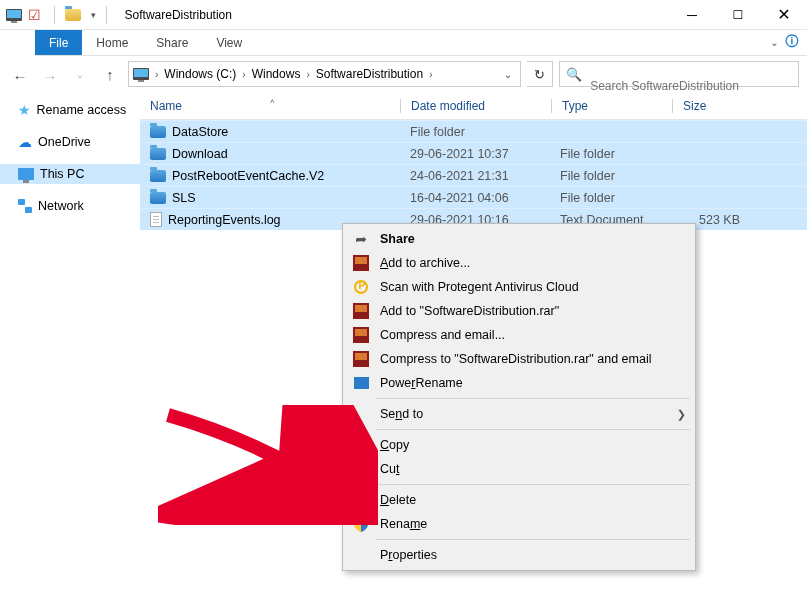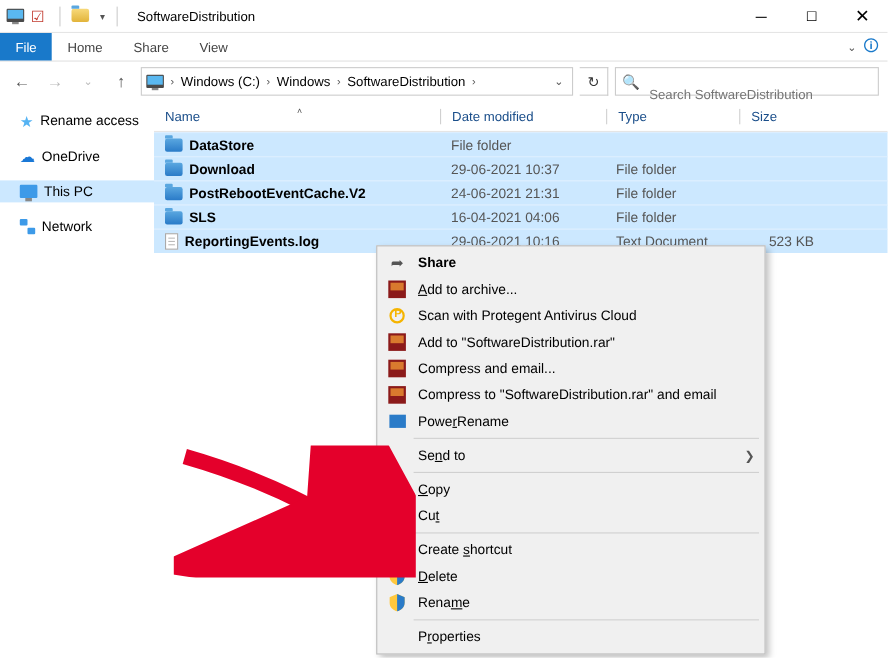--- a/index.html
+++ b/index.html
@@ -9,21 +9,21 @@
   .titlebar { height: 30px; display: flex; align-items: center; background: #fff; border-bottom: 1px solid #e5e5e5; }
   .titlebar-left { display: flex; align-items: center; padding-left: 6px; gap: 6px; }
   .tb-icon { width: 16px; height: 16px; display: inline-block; }
   .tb-sep { width: 1px; height: 18px; background: #ccc; margin: 0 4px; }
   .tb-caret { font-size: 9px; color: #555; }
   .tb-title { font-size: 12px; margin-left: 8px; color: #000; }
   .titlebar-spacer { flex: 1; }
   .win-ctrl { width: 46px; height: 30px; display: flex; align-items: center; justify-content: center; font-size: 14px; color: #000; }
 
   
-  .ribbon { height: 26px; display: flex; align-items: stretch; border-bottom: 1px solid #e1e1e1; }
+  .ribbon { height: 26px; display: flex; align-items: stretch; border-bottom: 1px solid #e1e1e1; margin-left: 35px; }
   .tab-file { background: #1979ca; color: #fff; font-size: 12px; padding: 0 14px; display: flex; align-items: center; }
   .tab { font-size: 12px; color: #444; padding: 0 14px; display: flex; align-items: center; }
   .ribbon-spacer { flex: 1; }
   .ribbon-right { display: flex; align-items: center; padding-right: 8px; gap: 6px; }
   .help-icon { color: #1979ca; font-size: 14px; }
 
   
   .addr-row { height: 36px; display: flex; align-items: center; padding: 4px 8px; gap: 6px; }
   .nav-btn { width: 24px; height: 24px; display: flex; align-items: center; justify-content: center; color: #555; font-size: 15px; }
   .nav-btn.disabled { color: #bbb; }
@@ -50,21 +50,21 @@
   .col-name { width: 260px; }
   .col-date { width: 150px; }
   .col-type { width: 120px; }
   .col-size { width: 80px; text-align: left; }
   .col-sep { width: 1px; height: 14px; background: #d0d0d0; }
   .sort-ind { position: absolute; left: 50%; top: -2px; font-size: 8px; color: #555; }
 
   
   .rows { }
   .row { display: flex; height: 22px; align-items: center; font-size: 12.5px; background: #cce8ff; border-top: 1px solid #dceeff; }
-  .row .c-name { width: 260px; padding-left: 10px; display: flex; align-items: center; gap: 6px; color: #000; font-weight: bold; }
+  .row .c-name { width: 260px; padding-left: 10px; display: flex; align-items: center; gap: 6px; color: #000; }
   .row .c-date { width: 150px; padding-left: 10px; color: #555; }
   .row .c-type { width: 120px; padding-left: 10px; color: #555; }
   .row .c-size { width: 80px; text-align: right; padding-right: 10px; color: #555; }
 
   .fld-icon { width: 16px; height: 12px; background: linear-gradient(#5aa7e0,#2a7bc8); border-radius: 2px; display: inline-block; position: relative; }
   .fld-icon::before { content: ""; position: absolute; top: -3px; left: 0; width: 7px; height: 3px; background: #5aa7e0; border-radius: 1px 1px 0 0; }
   .doc-icon { width: 12px; height: 15px; background: #fff; border: 1px solid #aaa; display: inline-block; position: relative; }
   .doc-icon::after { content: ""; position: absolute; top: 3px; left: 2px; right: 2px; height: 1px; background: #bbb; box-shadow: 0 3px 0 #bbb, 0 6px 0 #bbb; }
 
   
@@ -301,24 +301,20 @@
   <div class="ctx-item">
     <span class="ctx-icon"></span>
     <span class="ctx-label"><u>C</u>opy</span>
   </div>
   <div class="ctx-item">
     <span class="ctx-icon"></span>
     <span class="ctx-label">Cu<u>t</u></span>
   </div>
   <div class="ctx-sep"></div>
   <div class="ctx-item">
-    <span class="ctx-icon"></span>
-    <span class="ctx-label">Create <u>s</u>hortcut</span>
-  </div>
-  <div class="ctx-item">
     <span class="ctx-icon">
       <svg class="shield" viewBox="0 0 14 16">
           <path d="M7 0 L14 3 V8 C14 12 10 15 7 16 C4 15 0 12 0 8 V3 Z" fill="#ffc83d"></path>
           <path d="M7 0 L14 3 V8 C14 12 10 15 7 16 V0 Z" fill="#2a7bc8"></path>
         </svg>
     </span>
     <span class="ctx-label"><u>D</u>elete</span>
   </div>
   <div class="ctx-item">
     <span class="ctx-icon">

